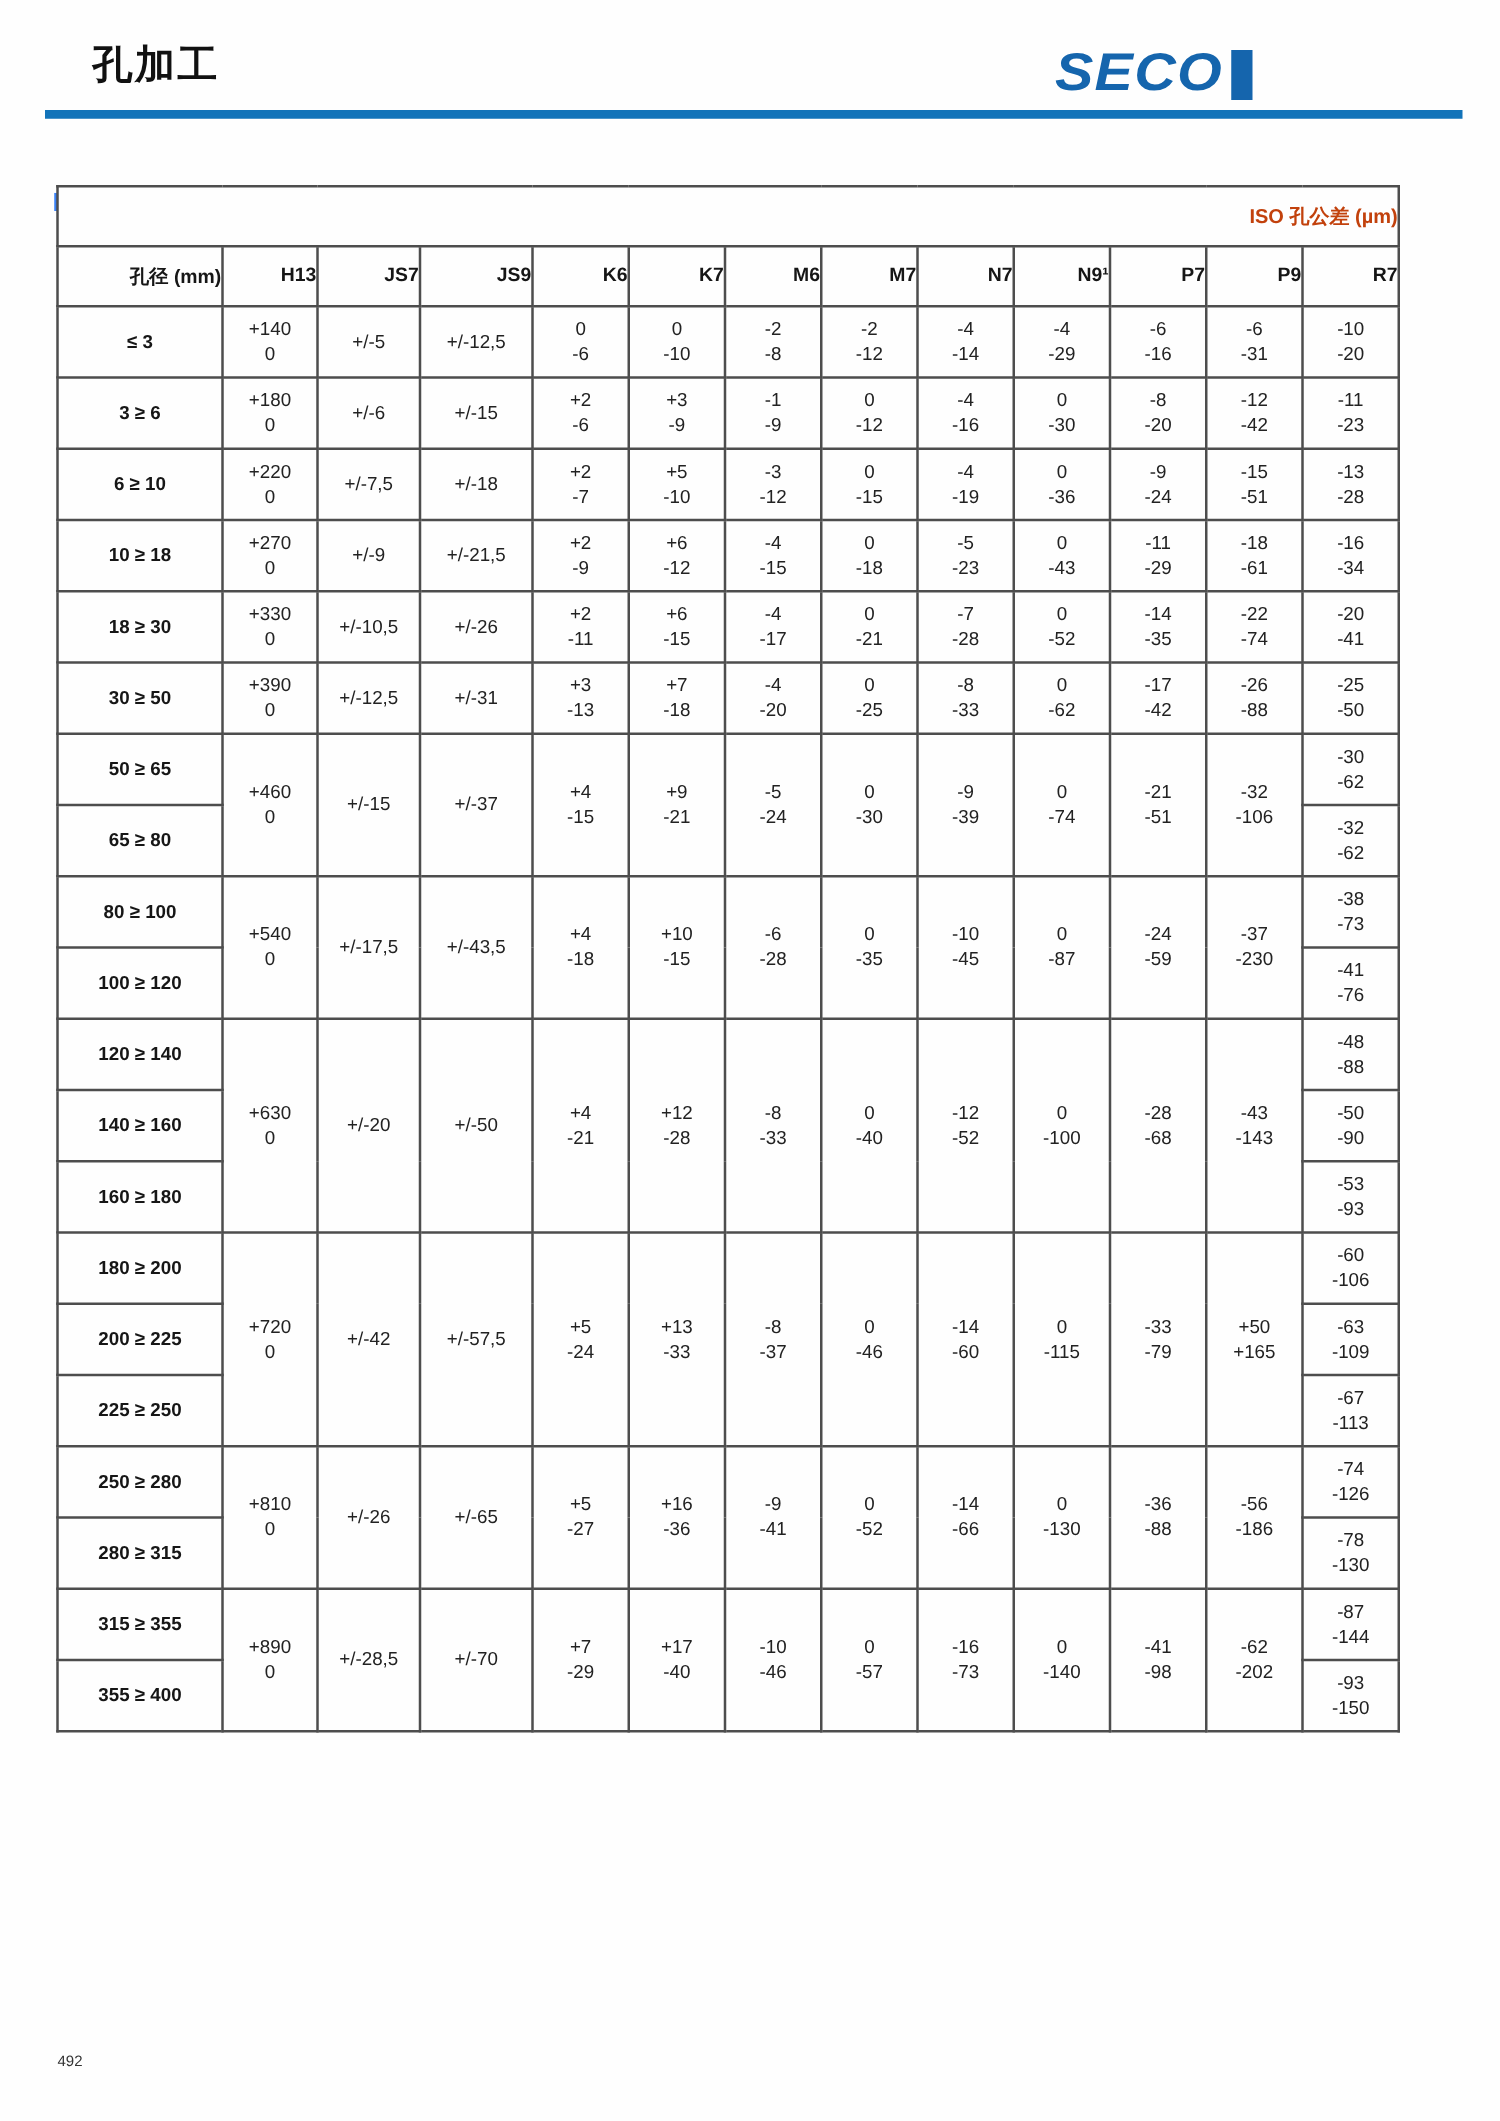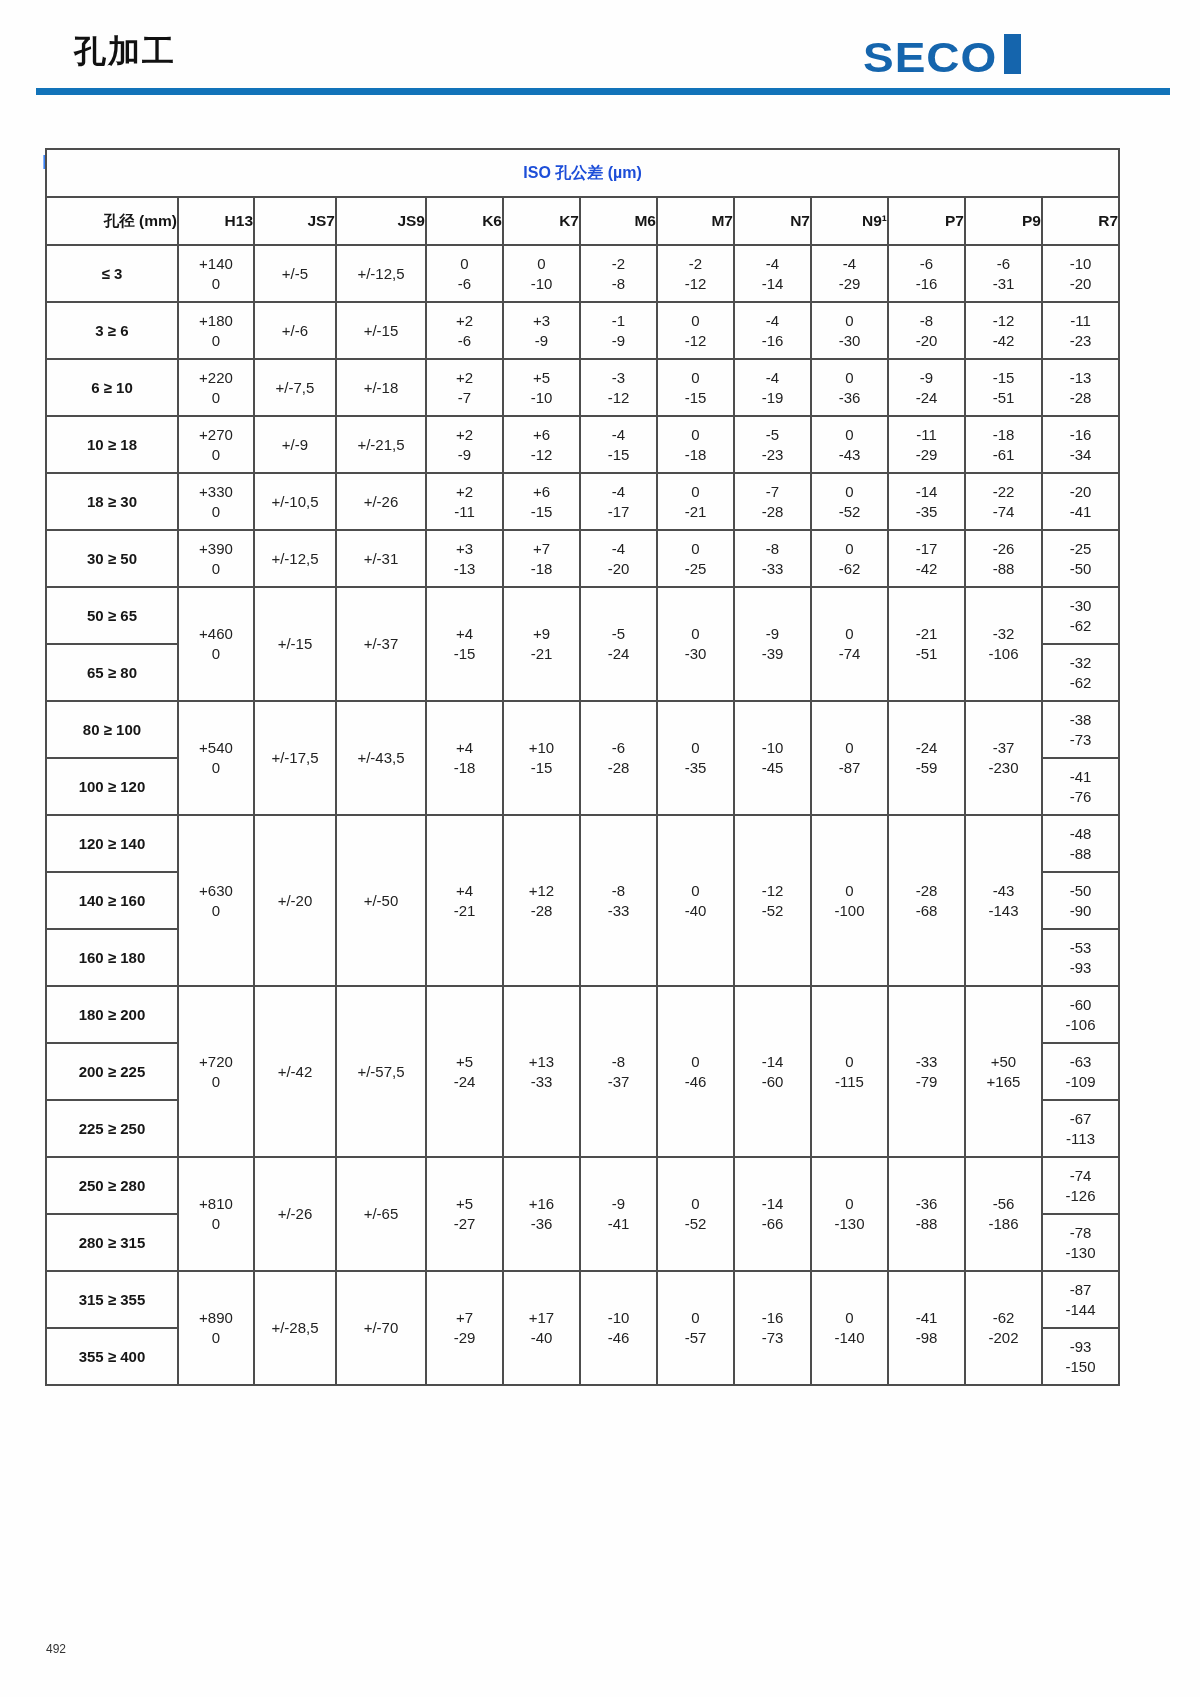--- a/index.html
+++ b/index.html
@@ -13,22 +13,22 @@
   }
   .page { position:absolute; inset:0; background:#fefefe; }
 
   .page-title {
     position:absolute; left:42px; top:30px;
     font-size:32px; font-weight:bold; color:#111;
     letter-spacing:2px;
     margin-left:32px;
   }
   .logo {
-    position:absolute; top:34px; left:863px;
-    display:flex; align-items:flex-start;
+    position:absolute; top:34px; left:844px;
+    display:flex; align-items:flex-end;font-style:italic;
   }
   .logo-text {
     font-size:46px; font-weight:bold; letter-spacing:1px;
     line-height:1; transform:scaleY(0.92);
   }
   .logo-mark { width:40px; height:40px; margin-left:7px; display:flex; }
   .logo-mark .bar-left { width:17px; height:100%; margin-right:2px; }
   .logo-mark .bar-right { flex:1; display:flex; flex-direction:column; }
 
   .blue-rule {
@@ -50,21 +50,21 @@
     table-layout:fixed;
   }
   table.iso th, table.iso td {
     border:2px solid #4d4d4d;
     text-align:center;
     vertical-align:middle;
     background:#fefefe;
   }
   tr.caption-row th {
     height:48px;
-    font-size:16px; font-weight:bold; color:#1d4ed8;
+    font-size:16px; font-weight:bold; color:#c2410c;text-align:right;
   }
   tr.header-row th {
     height:48px;
     font-size:15.5px; font-weight:bold; color:#161616;text-align:right;
   }
   tbody td {
     height:57px;
     font-size:15px; line-height:20px; color:#222;
   }
   td.dia { font-weight:bold; font-size:15px; color:#161616; }

